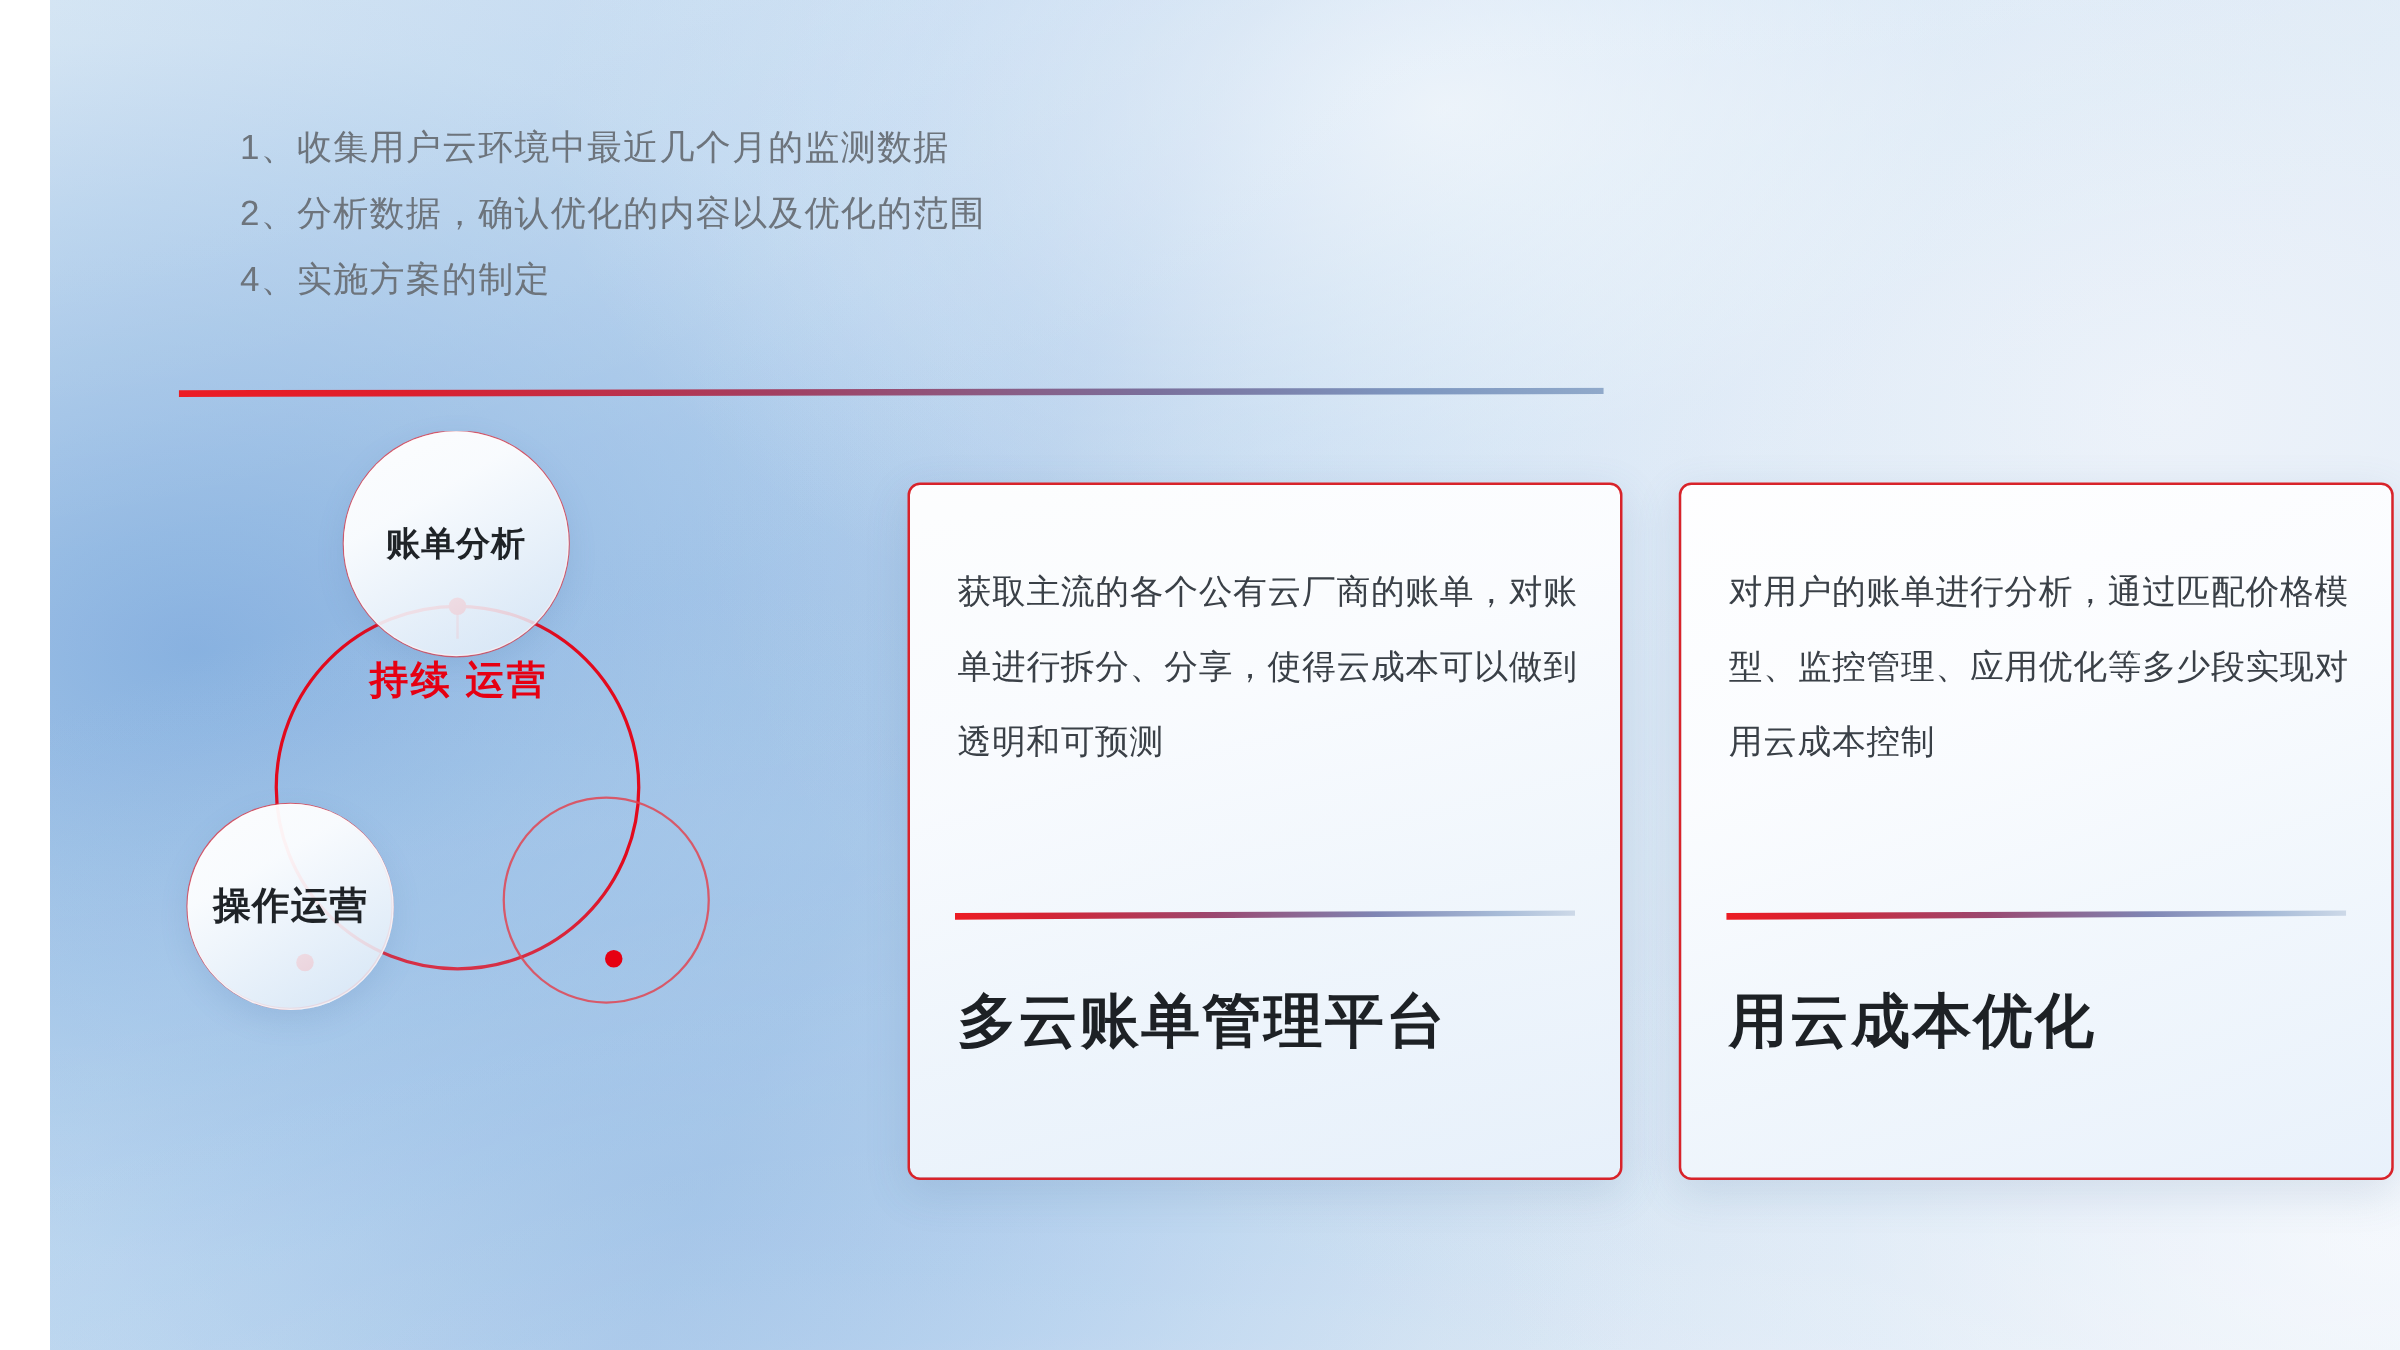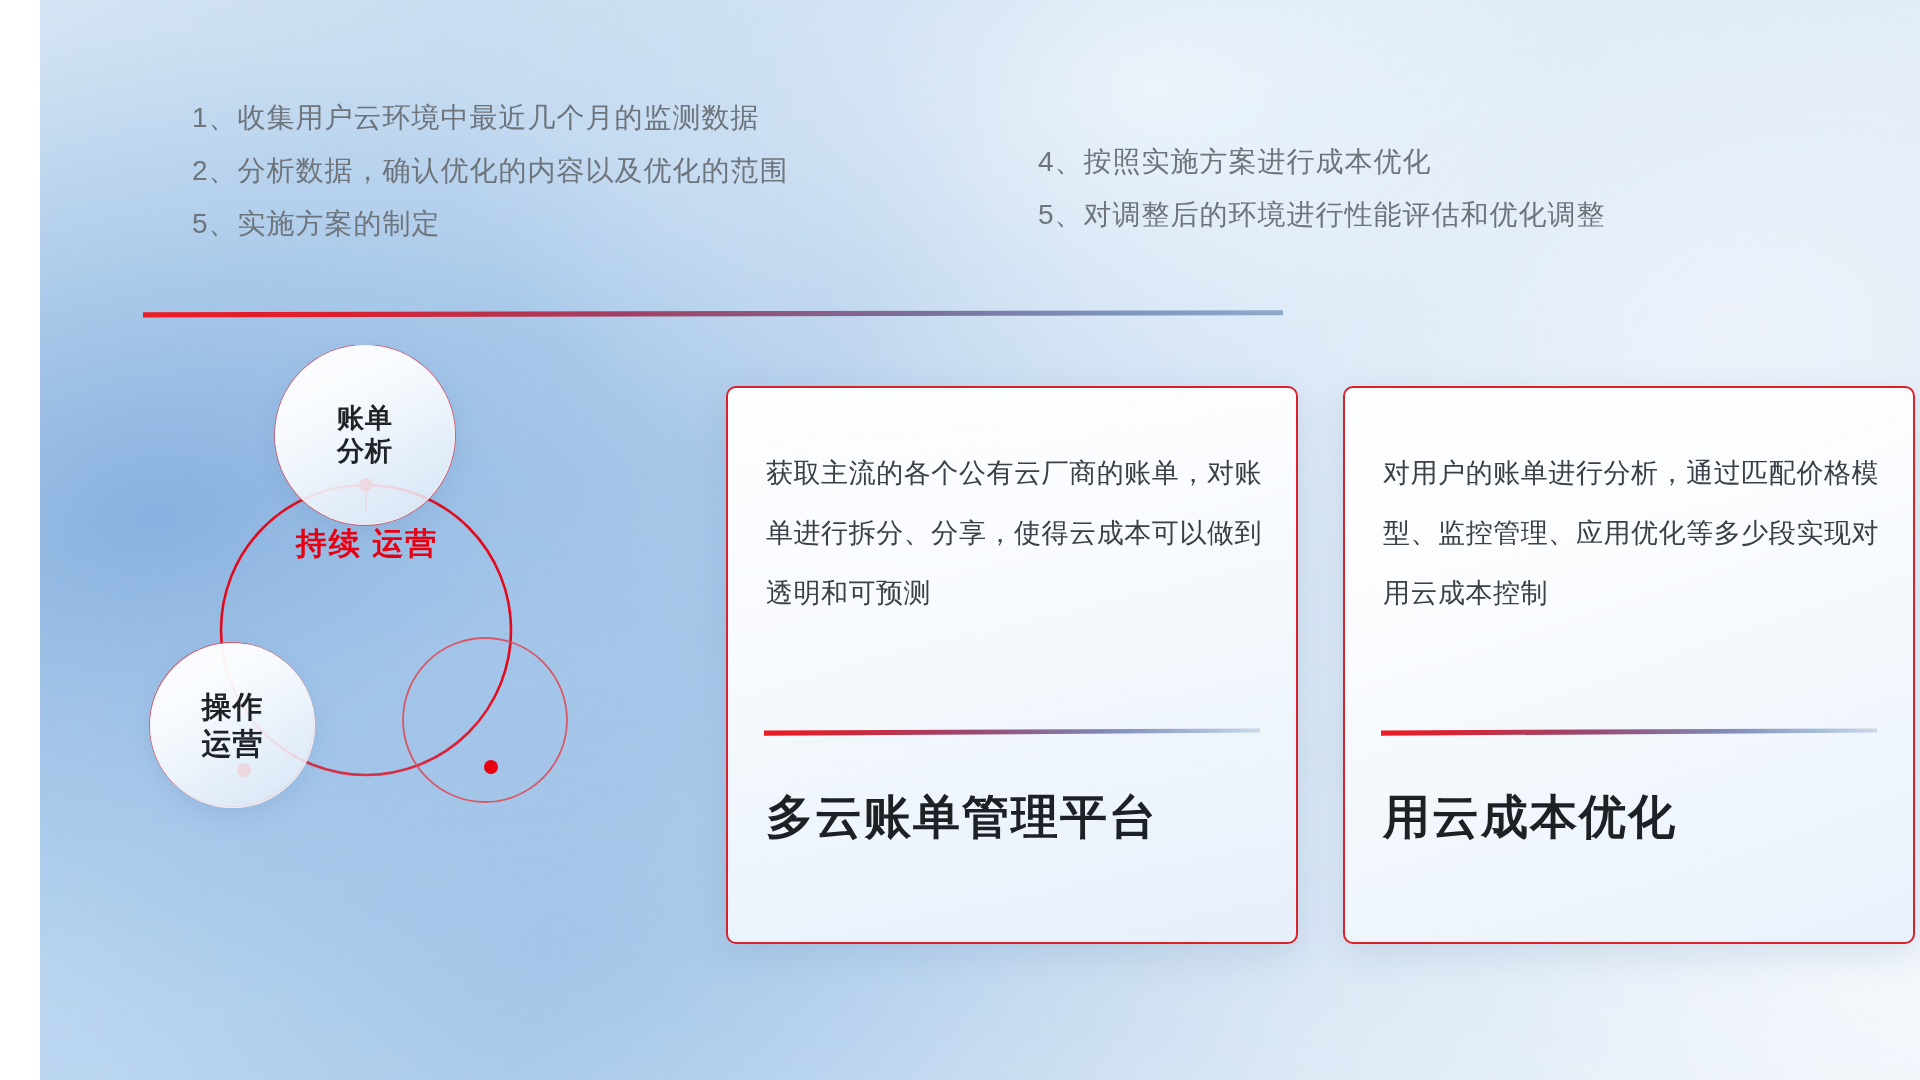--- a/index.html
+++ b/index.html
@@ -120,21 +120,21 @@
     height: 610px;
   }
   .diagram svg { position: absolute; inset: 0; width: 100%; height: 100%; }
 
   .bubble {
     position: absolute;
     border-radius: 50%;
     display: flex;
     align-items: center;
     justify-content: center;
-    flex-direction: column;
+    flex-direction: row;
     text-align: center;
     color: #1f2327;
     font-weight: 700;
     line-height: 1.22;
     letter-spacing: 1px;
     background:
       linear-gradient(150deg,
         rgba(255,255,255,0.97) 0%,
         rgba(253,254,255,0.95) 32%,
         rgba(240,246,252,0.90) 62%,
@@ -237,27 +237,23 @@
   <div class="bg-layer bg-blob-1"></div>
   <div class="bg-layer bg-blob-2"></div>
   <div class="bg-layer bg-blob-3"></div>
   <div class="bg-layer bg-blob-4"></div>
   <div class="bg-layer bg-blob-5"></div>
   <div class="bg-layer bg-sheen"></div>
 
   <div class="steps">
     <div class="step-line">1、收集用户云环境中最近几个月的监测数据</div>
     <div class="step-line">2、分析数据，确认优化的内容以及优化的范围</div>
-    <div class="step-line">5、实施方案的制定</div>
-  </div>
-
-  <div class="steps-right">
-    <div class="step-line">4、按照实施方案进行成本优化</div>
-    <div class="step-line">5、对调整后的环境进行性能评估和优化调整</div>
-  </div>
+    <div class="step-line">4、实施方案的制定</div>
+  </div>
+
 
   <div class="divider">
     <svg viewBox="0 0 1140 8" preserveAspectRatio="none">
       <defs>
         <linearGradient id="gradMain" x1="0" y1="0" x2="1" y2="0">
           <stop offset="0%" stop-color="#ec1c24"></stop>
           <stop offset="16%" stop-color="#dd1f2e"></stop>
           <stop offset="42%" stop-color="#a23f62"></stop>
           <stop offset="68%" stop-color="#7a6f9b"></stop>
           <stop offset="86%" stop-color="#7d96bf"></stop>

